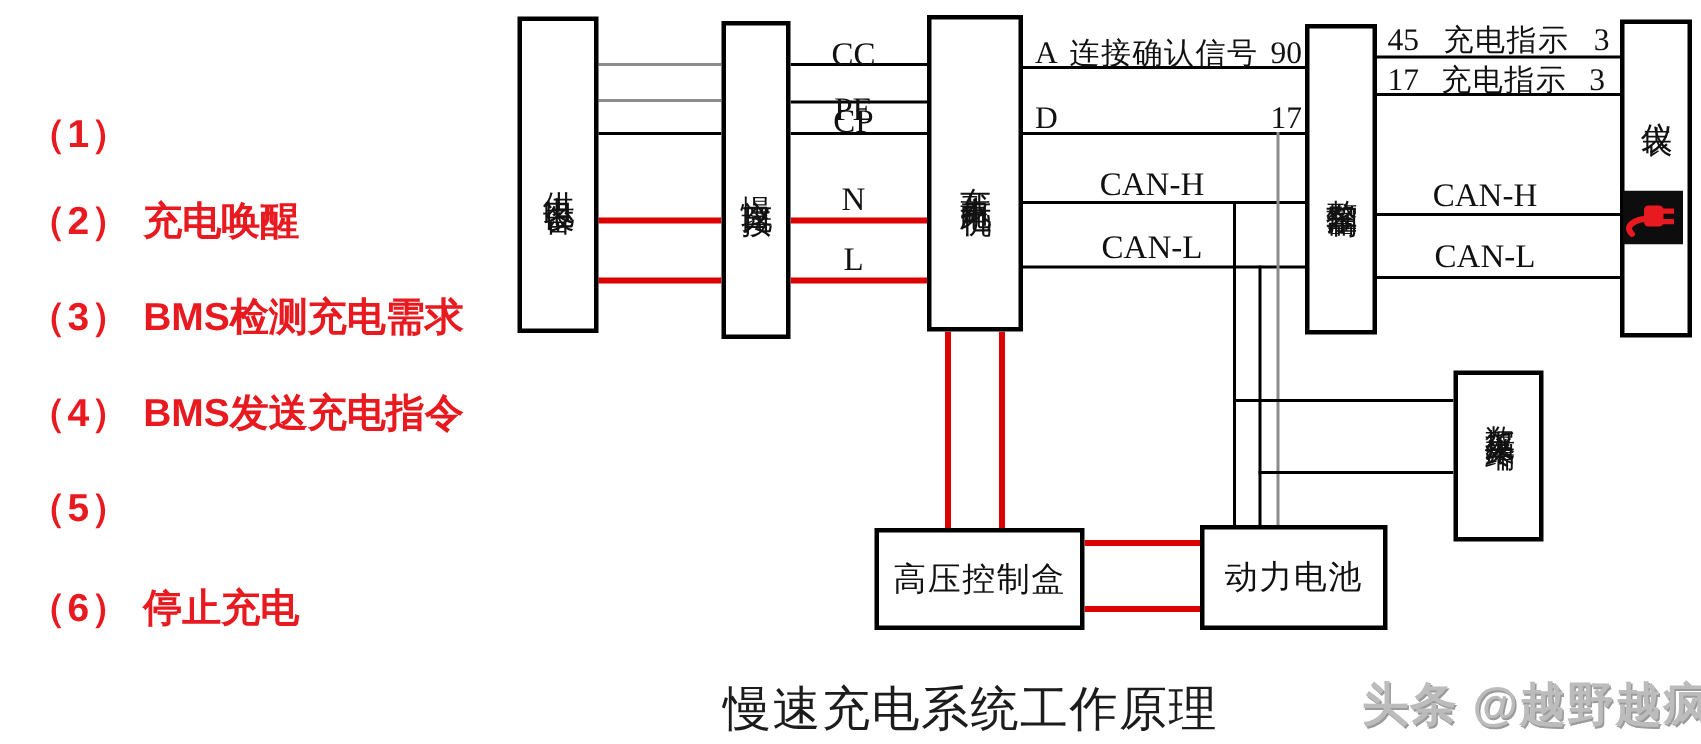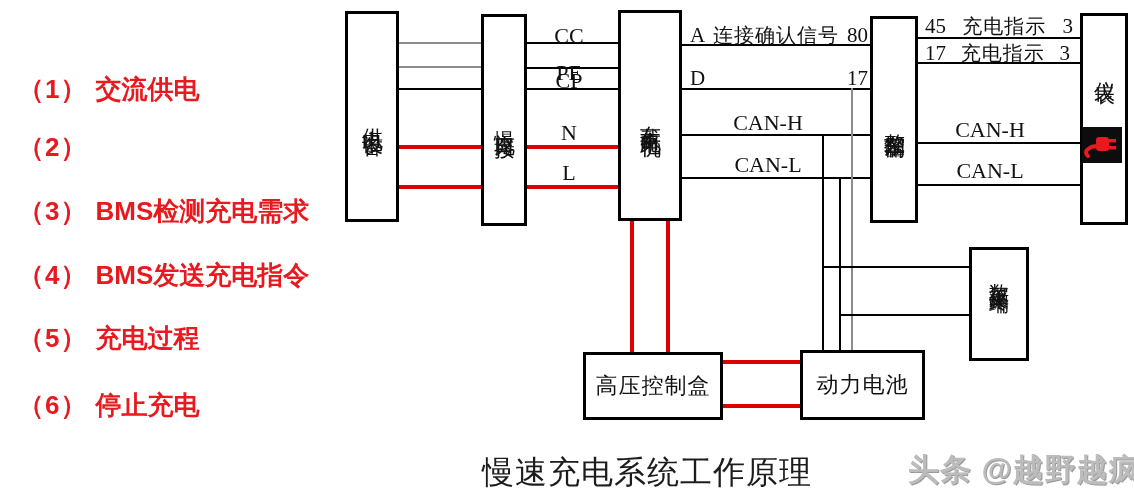--- a/index.html
+++ b/index.html
@@ -79,21 +79,21 @@
   <div class="wlbl" style="left:549px;top:120px;width:40px;">N</div>
   <div class="wlbl" style="left:549px;top:160px;width:40px;">L</div>
 
   <div class="hline" style="left:682px;top:44px;width:188px;"></div>
   <div class="hline" style="left:682px;top:88px;width:188px;"></div>
   <div class="hline" style="left:682px;top:134px;width:188px;"></div>
   <div class="hline" style="left:682px;top:177px;width:188px;"></div>
   <div class="pinrow" style="left:690px;top:22px;width:178px;">
     <span>A</span>
     <span class="cn">连接确认信号</span>
-    <span>80</span>
+    <span>90</span>
   </div>
   <div class="pinrow" style="left:690px;top:66px;width:178px;">
     <span>D</span>
     <span>17</span>
   </div>
   <div class="wlbl" style="left:696px;top:110px;width:144px;">CAN-H</div>
   <div class="wlbl" style="left:696px;top:152px;width:144px;">CAN-L</div>
 
   <div class="hline" style="left:918px;top:37px;width:162px;"></div>
   <div class="hline" style="left:918px;top:62px;width:162px;"></div>
@@ -151,36 +151,35 @@
   <svg id="plug-icon" width="40" height="36" viewBox="0 0 40 36">
     <rect x="0" y="0" width="40" height="36" fill="#0d0d0d"></rect>
     <path d="M6 29 q-4 -4 0 -7 q4 -3 9 -3" stroke="#e8191f" stroke-width="4" fill="none" stroke-linecap="round"></path>
     <rect x="14" y="10" width="13" height="14" rx="3" fill="#e8191f"></rect>
     <rect x="26" y="12" width="8" height="3.5" fill="#e8191f"></rect>
     <rect x="26" y="19" width="8" height="3.5" fill="#e8191f"></rect>
   </svg>
 
   <div class="step" style="top:72px;">
     <span class="num">（1）</span>
-    <span>交流供电</span>
   </div>
   <div class="step" style="top:130px;">
     <span class="num">（2）</span>
+    <span>充电唤醒</span>
   </div>
   <div class="step" style="top:194px;">
     <span class="num">（3）</span>
     <span>BMS检测充电需求</span>
   </div>
   <div class="step" style="top:258px;">
     <span class="num">（4）</span>
     <span>BMS发送充电指令</span>
   </div>
   <div class="step" style="top:321px;">
     <span class="num">（5）</span>
-    <span>充电过程</span>
   </div>
   <div class="step" style="top:388px;">
     <span class="num">（6）</span>
     <span>停止充电</span>
   </div>
 
   <div id="title">慢速充电系统工作原理</div>
   <div id="watermark">头条 @越野越疯</div>
 
 </div>

